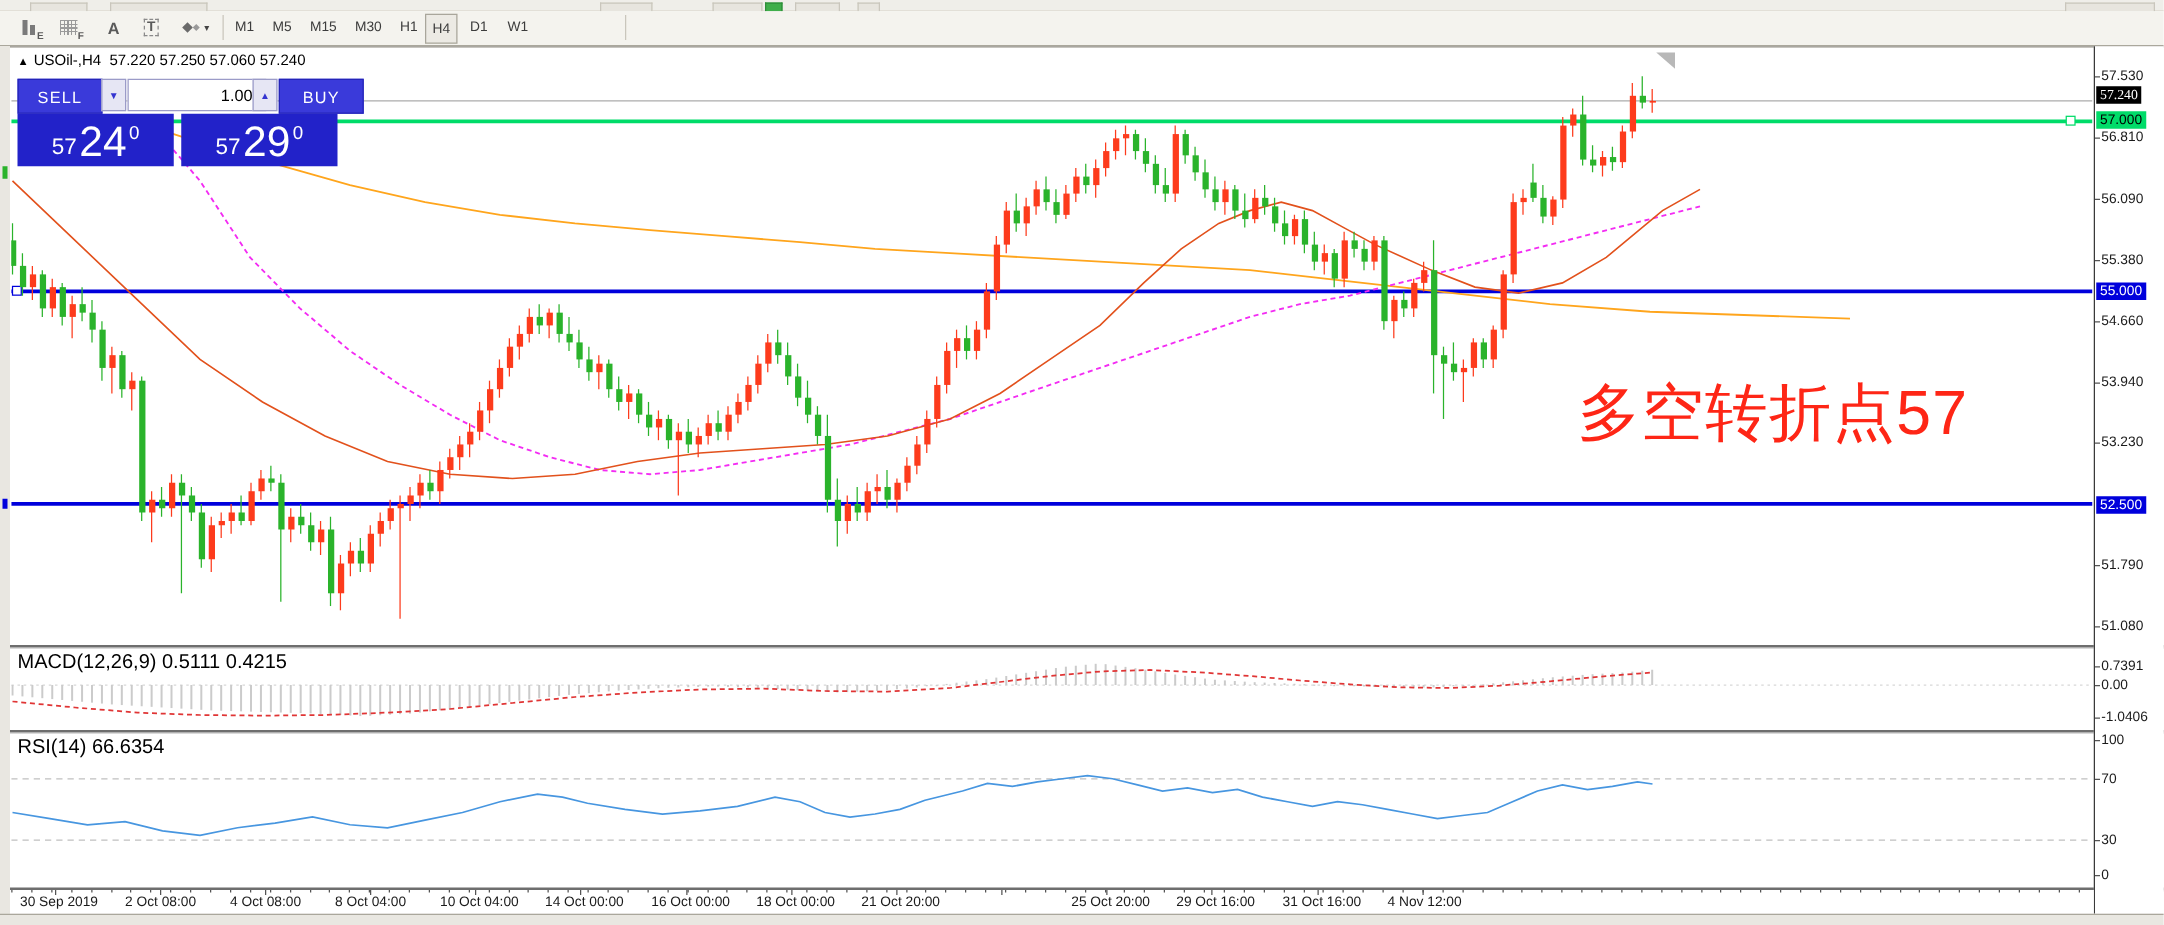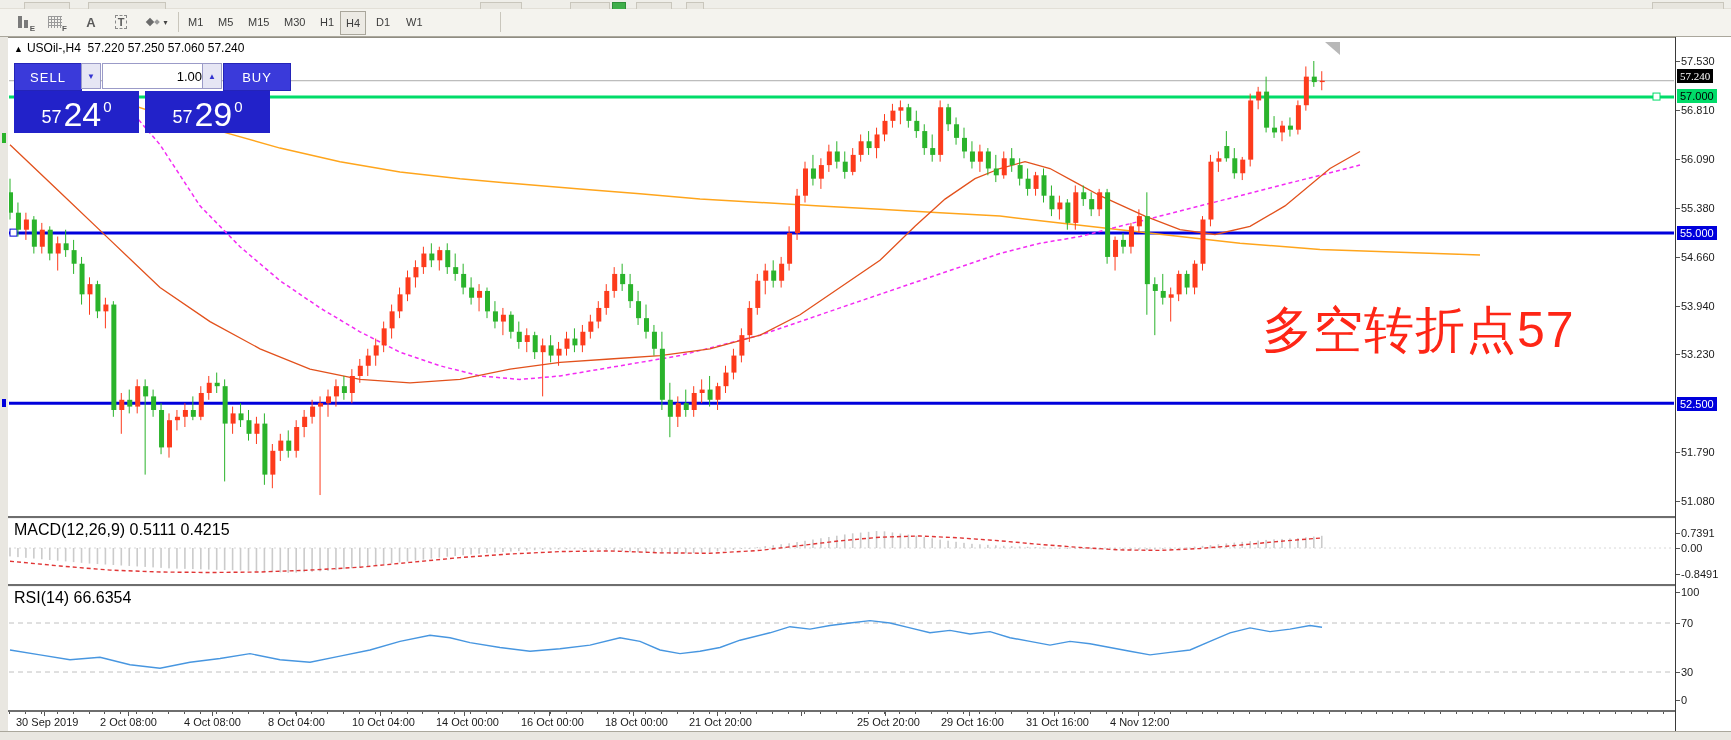--- a/index.html
+++ b/index.html
@@ -717,21 +717,21 @@
       <div class="axis-tick" style="top: 317px;"></div>
       <div class="axis-label badge badge-blue" style="top: 360px;">52.500</div>
       <div class="axis-label" style="top: 408px;">51.790</div>
       <div class="axis-tick" style="top: 415px;"></div>
       <div class="axis-label" style="top: 457px;">51.080</div>
       <div class="axis-tick" style="top: 464px;"></div>
       <div class="axis-label" style="top: 489px;">0.7391</div>
       <div class="axis-tick" style="top: 496px;"></div>
       <div class="axis-label" style="top: 504px;">0.00</div>
       <div class="axis-tick" style="top: 511px;"></div>
-      <div class="axis-label" style="top: 530px;">-0.8491</div>
+      <div class="axis-label" style="top: 530px;">-1.0406</div>
       <div class="axis-tick" style="top: 537px;"></div>
       <div class="axis-label" style="top: 548px;">100</div>
       <div class="axis-tick" style="top: 555px;"></div>
       <div class="axis-label" style="top: 579px;">70</div>
       <div class="axis-tick" style="top: 586px;"></div>
       <div class="axis-label" style="top: 628px;">30</div>
       <div class="axis-tick" style="top: 635px;"></div>
       <div class="axis-label" style="top: 656px;">0</div>
       <div class="axis-tick" style="top: 663px;"></div>
     </div>

